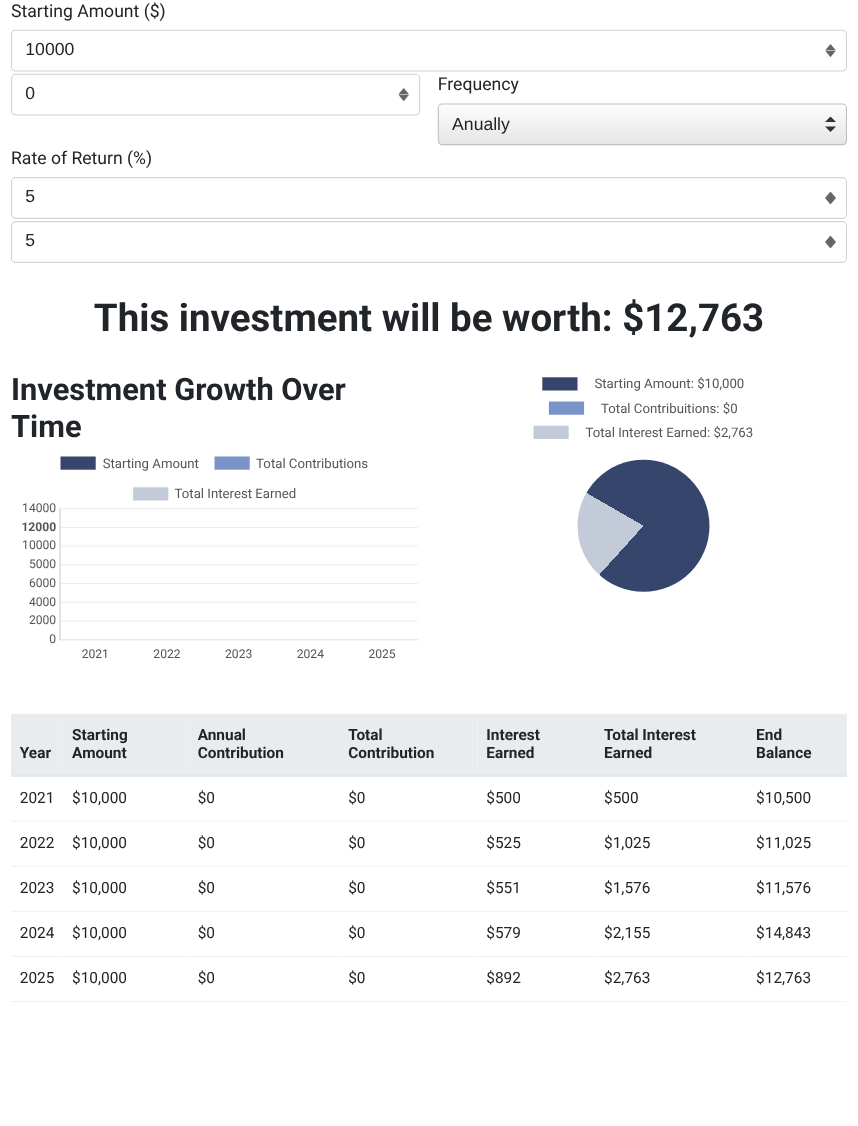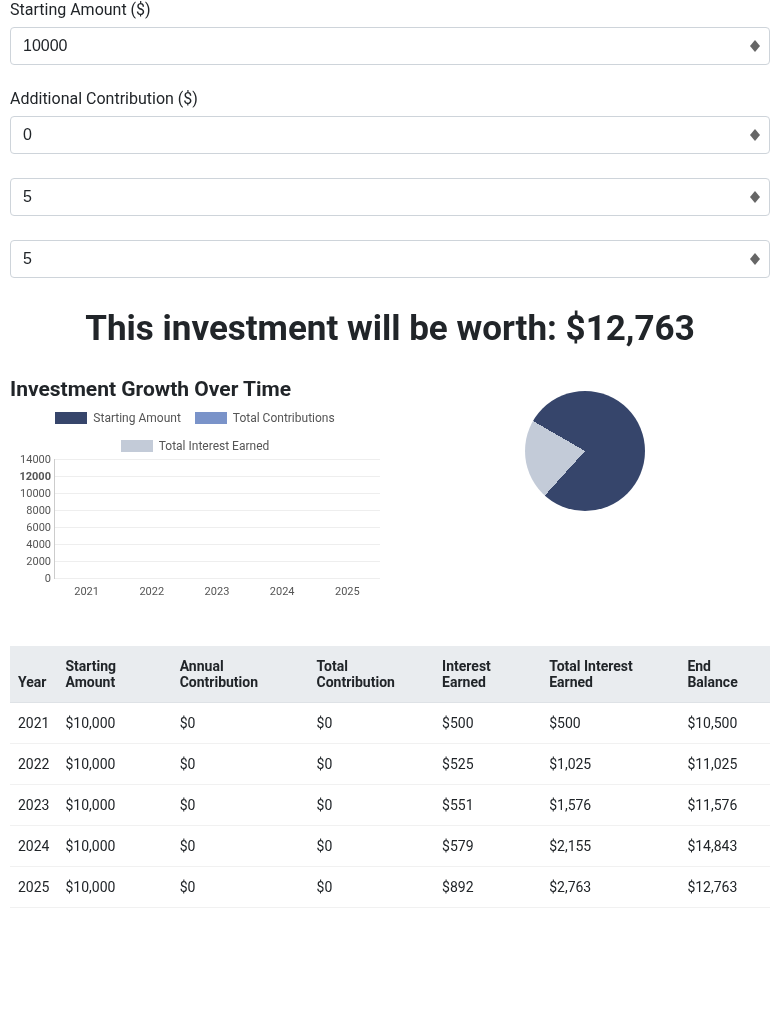--- a/index.html
+++ b/index.html
@@ -3,21 +3,21 @@
 <meta charset="utf-8">
 <style>
   * { box-sizing: border-box; }
   html, body { margin: 0; padding: 0; }
   body {
     font-family: -apple-system, BlinkMacSystemFont, "Segoe UI", Roboto, Helvetica, Arial, sans-serif;
     color: #212529;
     width: 780px;
     padding: 0 10px 30px 10px;
   }
-  .field { margin-bottom: 24px; }
+  .field { margin-bottom: 2px; }
   .row { display: flex; gap: 16px; }
   .row .field { flex: 1; }
   label.lbl {
     display: block;
     font-size: 16px;
     margin-bottom: 8px;
     color: #212529;
   }
   .input-wrap {
     position: relative;
@@ -68,21 +68,21 @@
     font-weight: 700;
     text-align: center;
     margin: 30px 0 28px 0;
   }
   .charts {
     display: flex;
     gap: 20px;
   }
   .chart-col { flex: 1; min-width: 0; }
   .chart-title {
-    font-size: 21px;
+    font-size: 28px;
     font-weight: 700;
     margin: 0 0 10px 0;
   }
   
   .legend-top {
     display: flex;
     flex-wrap: wrap;
     justify-content: center;
     gap: 14px;
     font-size: 12px;
@@ -187,36 +187,50 @@
         </svg>
       <svg width="10" height="6">
           <polygon points="0,0 10,0 5,6" fill="#666"></polygon>
         </svg>
     </span>
   </div>
 </div>
 
 <div class="row">
   <div class="field">
-    <label class="lbl">Additional Contribution ($)</label>
     <div class="input-wrap">
       <input type="text" class="num" value="0" style="">
       <span class="spin">
         <svg width="10" height="6">
             <polygon points="5,0 10,6 0,6" fill="#666"></polygon>
           </svg>
         <svg width="10" height="6">
             <polygon points="0,0 10,0 5,6" fill="#666"></polygon>
           </svg>
       </span>
     </div>
   </div>
+  <div class="field">
+    <label class="lbl">Frequency</label>
+    <div class="select-wrap">
+      <select class="freq">
+        <option>Anually</option>
+      </select>
+      <span class="select-caret">
+        <svg width="10" height="14">
+          <polygon points="5,0 10,5 0,5" fill="#333"></polygon>
+          <polygon points="0,9 10,9 5,14" fill="#333"></polygon>
+        </svg>
+      </span>
+    </div>
+  </div>
 </div>
 
 <div class="field">
+  <label class="lbl">Rate of Return (%)</label>
   <div class="input-wrap">
     <input type="text" class="num" value="5" style="">
     <span class="spin">
       <svg width="10" height="6">
           <polygon points="5,0 10,6 0,6" fill="#666"></polygon>
         </svg>
       <svg width="10" height="6">
           <polygon points="0,0 10,0 5,6" fill="#666"></polygon>
         </svg>
     </span>
@@ -262,21 +276,21 @@
     <div class="bar-area" id="bar-area">
         <div class="grid" style="top: 100%;"></div>
         <div class="ytick" style="top: 100%;">0</div>
         <div class="grid" style="top: 85.7143%;"></div>
         <div class="ytick" style="top: 85.7143%;">2000</div>
         <div class="grid" style="top: 71.4286%;"></div>
         <div class="ytick" style="top: 71.4286%;">4000</div>
         <div class="grid" style="top: 57.1429%;"></div>
         <div class="ytick" style="top: 57.1429%;">6000</div>
         <div class="grid" style="top: 42.8571%;"></div>
-        <div class="ytick" style="top: 42.8571%;">8000</div>
+        <div class="ytick" style="top: 42.8571%;">5000</div>
         <div class="grid" style="top: 28.5714%;"></div>
         <div class="ytick" style="top: 28.5714%;">10000</div>
         <div class="grid" style="top: 14.2857%;"></div>
         <div class="ytick" style="top: 14.2857%; font-weight: bold;">12000</div>
         <div class="grid" style="top: 0%;"></div>
         <div class="ytick" style="top: 0%; text-align: right;">14000</div>
         <div class="bars">
           <div class="bar">
             <div class="seg" style="background: rgb(54, 69, 107); height: 71.4286%;"></div>
             <div class="seg" style="background: rgb(122, 147, 201); height: 0%;"></div>
@@ -307,20 +321,25 @@
     <div class="xticks" id="xticks">
         <span>2021</span>
         <span>2022</span>
         <span>2023</span>
         <span>2024</span>
         <span>2025</span>
       </div>
   </div>
 
   <div class="chart-col">
+    <div class="pie-legend">
+      <div class="lg-item"><span class="swatch c-dark"></span>&nbsp;<span>Starting Amount: $10,000</span></div><br>
+      <div class="lg-item"><span class="swatch c-mid"></span>&nbsp;<span>Total Contribuitions: $0</span></div><br>
+      <div class="lg-item"><span class="swatch c-light"></span>&nbsp;<span>Total Interest Earned: $2,763</span></div>
+    </div>
     <div class="pie-wrap">
       <div class="pie" id="pie" style="background: conic-gradient(from -60deg, rgb(54, 69, 107) 0deg, rgb(54, 69, 107) 282.065deg, rgb(122, 147, 201) 282.065deg, rgb(122, 147, 201) 282.065deg, rgb(195, 203, 216) 282.065deg, rgb(195, 203, 216) 360deg);"></div>
     </div>
   </div>
 </div>
 
 <table class="data">
   <thead>
       <tr id="thead-row">
         <th>Year</th>

